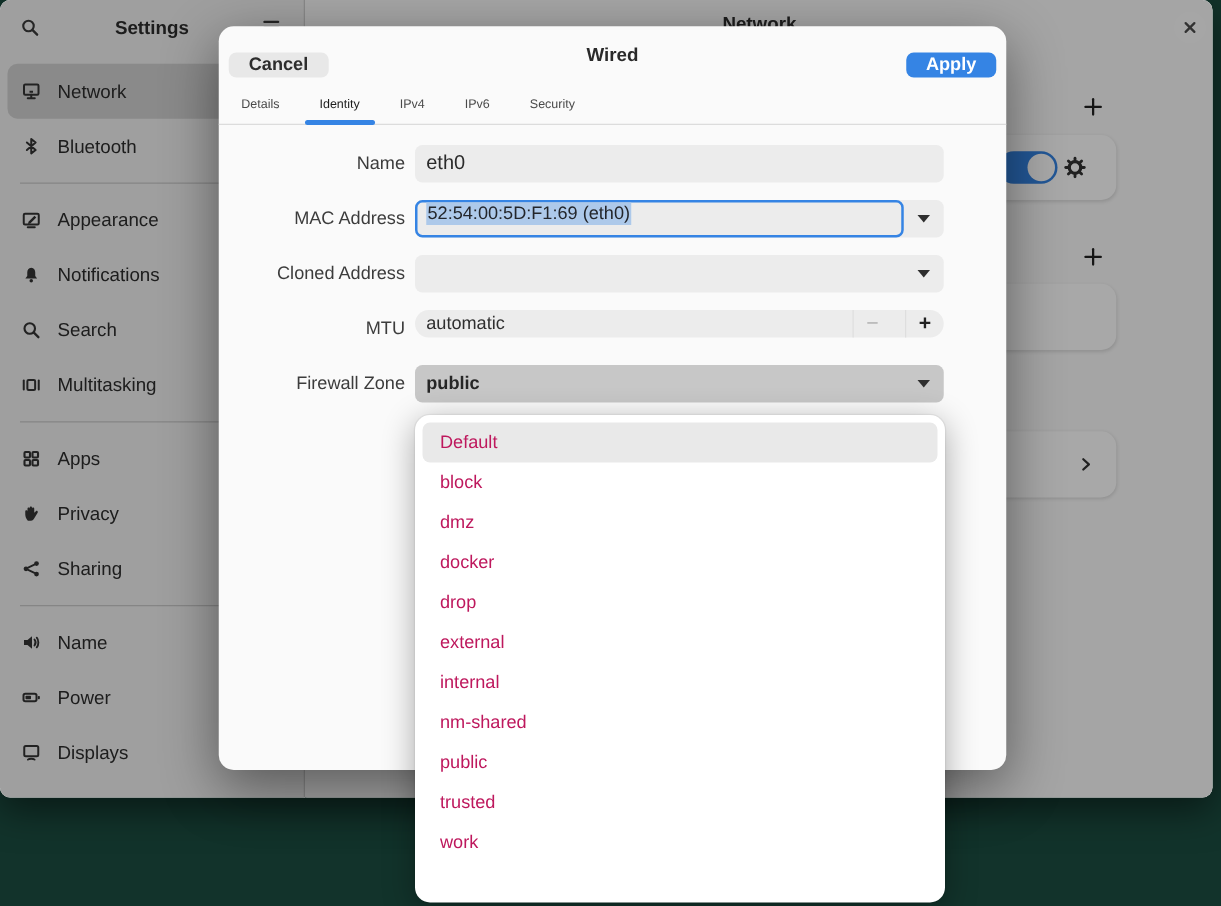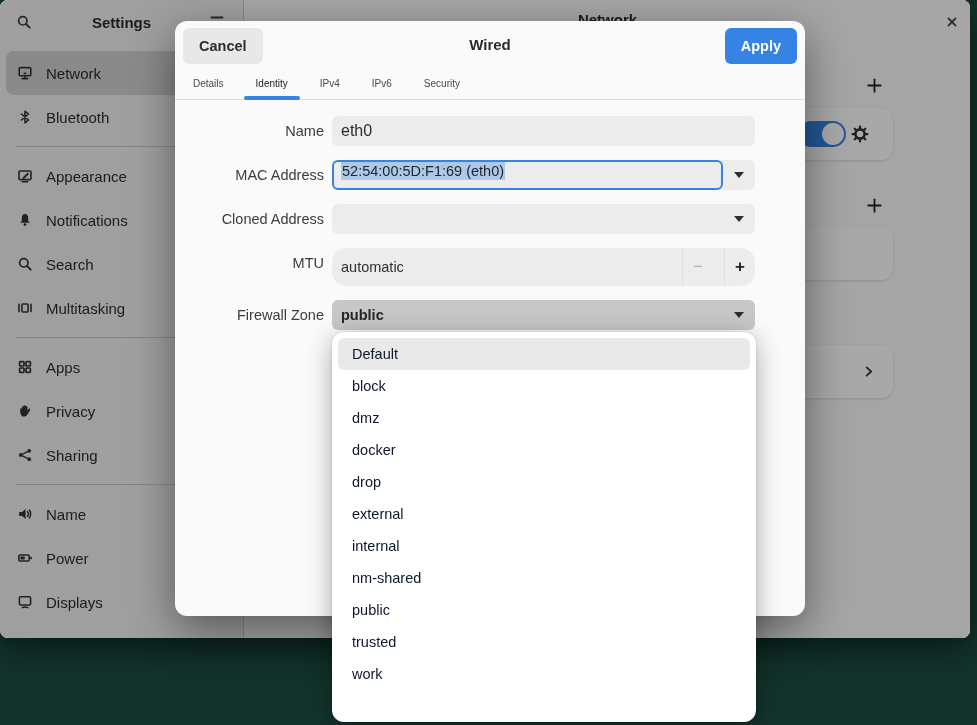--- a/index.html
+++ b/index.html
@@ -49,22 +49,22 @@
                   background:#ffffff; }
   .gear { position:absolute; right:24px; top:0; height:100%; display:flex; align-items:center;
           color:#333; }
   .chev { position:absolute; right:17px; top:0; height:100%; display:flex; align-items:center;
           color:#333; }
 
   
   .dialog { position:absolute; left:175px; top:21px; width:630px; height:595px; background:#fafafa;
             border-radius:12px; box-shadow:0 14px 44px rgba(0,0,0,.45); z-index:10; }
   .dlg-header { position:relative; height:46px; display:flex; align-items:center; padding:0 8px; }
-  .btn { height:36px; border-radius:6px; display:flex; align-items:center; padding:0 16px;
-         font-size:14.5px; font-weight:700; }
+  .btn { height:20px; border-radius:6px; display:flex; align-items:center; padding:0 16px;
+         font-size:14.5px; font-weight:700;margin-top:14px; }
   .btn-cancel { position:absolute; left:8px; top:7px; background:#e8e8e8; color:#2d2d2d; }
   .btn-apply  { position:absolute; right:8px; top:7px; background:#3584e4; color:#ffffff; }
   .dlg-title { position:absolute; left:0; right:0; text-align:center; font-weight:700;
                font-size:15px; color:#2a2a2a; }
   .tabbar { height:33px; display:flex; align-items:stretch; gap:8px; padding-left:6px;
             border-bottom:1px solid #dcdcdc; }
   .tab { position:relative; display:flex; align-items:center; padding:0 12px; font-size:10px;
          color:#4a4a4a; }
   .tab.active { color:#1c1c1c; }
   .tab.active::after { content:""; position:absolute; left:0; right:0; bottom:-1px; height:4px;
@@ -76,34 +76,34 @@
   .entry { height:30px; background:#ececec; border-radius:6px; display:flex; align-items:center;
            padding:0 9px; font-size:16px; color:#2b2b2b; }
   .combo { height:30px; background:#ececec; border-radius:6px; display:flex; align-items:center; }
   .combo-text { flex:1; padding:0 9px; font-size:14.5px; color:#2b2b2b; }
   .arrow-zone { width:32px; display:flex; align-items:center; justify-content:center; align-self:stretch; }
   .arr { width:0; height:0; border-left:5.5px solid transparent; border-right:5.5px solid transparent;
          border-top:6.5px solid #2e2e2e; }
   .mac-entry { flex:1; height:30px; border:2px solid #3584e4; border-radius:6px; background:#ececec;
                display:flex; align-items:flex-start; padding:0 7px; font-size:14.5px; color:#23262b; }
   .sel { background:#adc9ea; padding:1px 1px; }
-  .spin { height:38px; background:#ececec; border-radius:14px; display:flex; align-items:stretch;gap:11px; }
+  .spin { height:22px; background:#ececec; border-radius:14px; display:flex; align-items:stretch;gap:11px; }
   .spin-val { flex:1; display:flex; align-items:center; padding:0 9px; font-size:14.5px; color:#2f2f2f; }
   .spin-btn { width:31px; display:flex; align-items:center; justify-content:center;
               border-left:1px solid #dedede; font-size:17px; color:#222; font-weight:700; }
   .spin-btn.disabled { color:#b3b3b3; font-weight:400; }
   .combo.pressed { background:#c7c7c7; }
   .combo.pressed .combo-text { font-weight:700; color:#262626; }
 
   
   .popup { position:absolute; left:332px; top:332px; width:424px; height:390px; background:#ffffff;
            border-radius:12px; padding:6px; z-index:20;
            box-shadow:0 6px 26px rgba(0,0,0,.33), 0 0 0 1px rgba(0,0,0,.05); }
   .popup-item { height:32px; border-radius:6px; display:flex; align-items:center; padding:0 14px;
-                font-size:14.5px; color:#0f172a; }
+                font-size:14.5px; color:#be185d; }
   .popup-item.highlighted { background:#e9e9e9; }
 
   .icon svg { display:block; }
 </style>
 </head>
 <body>
 
 <div class="screen">
 
   <div class="window">

